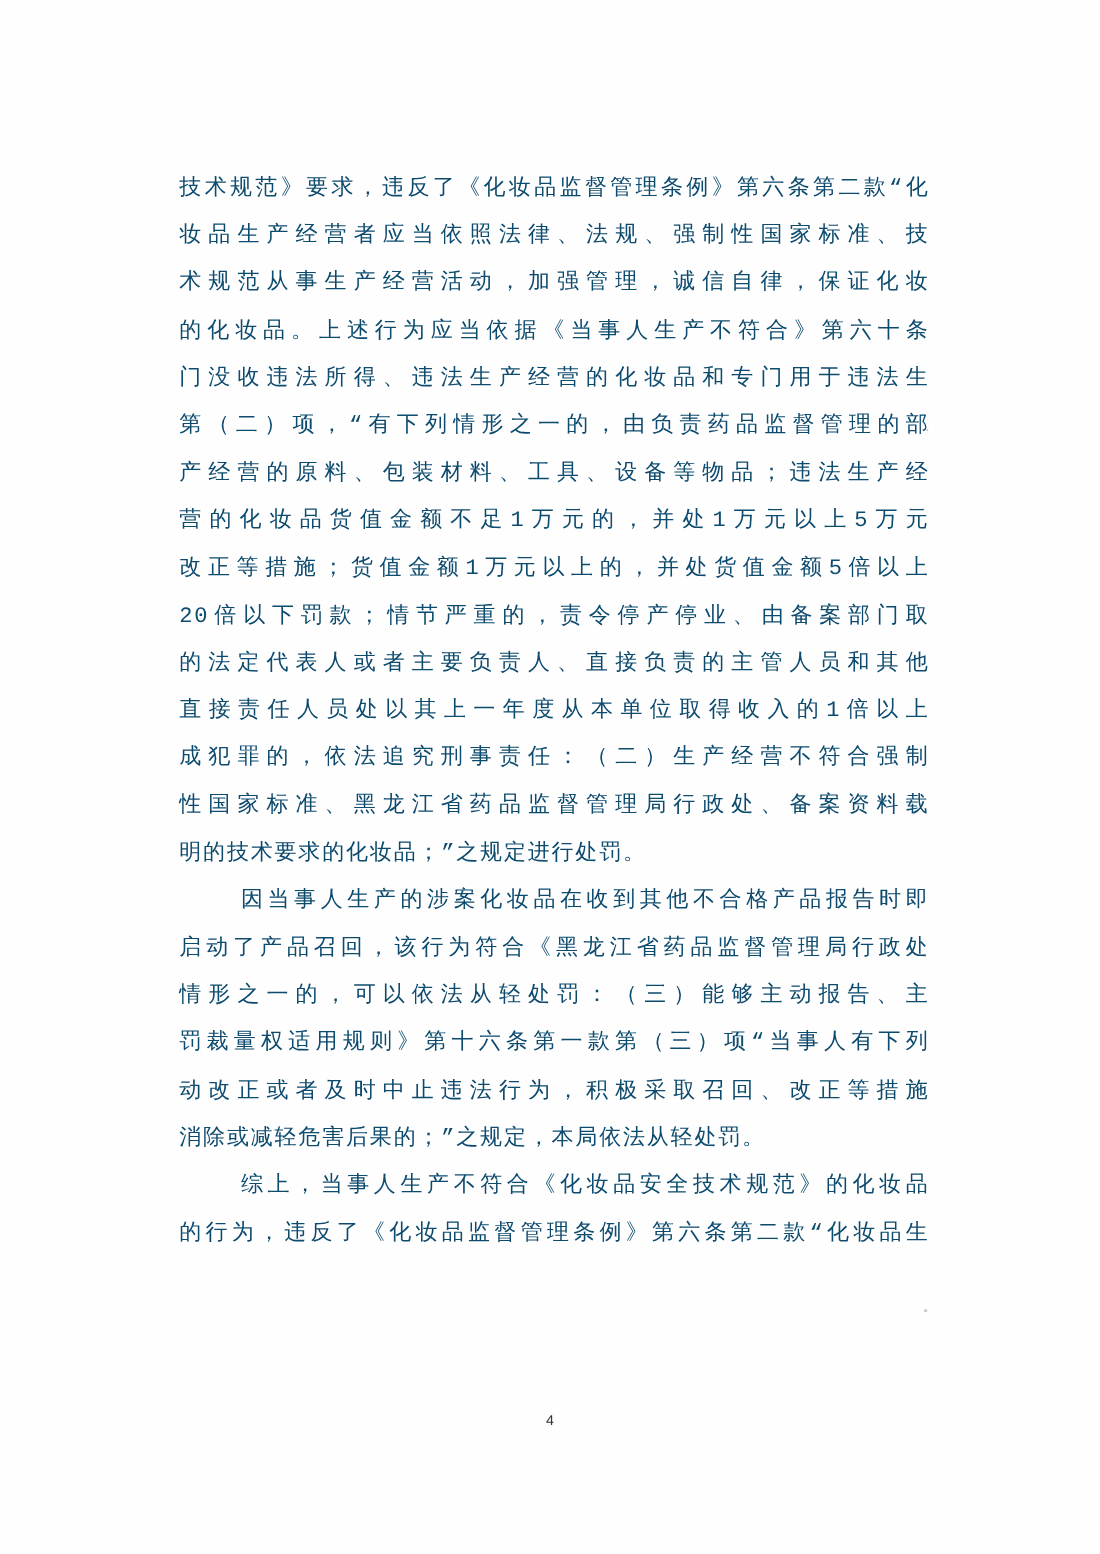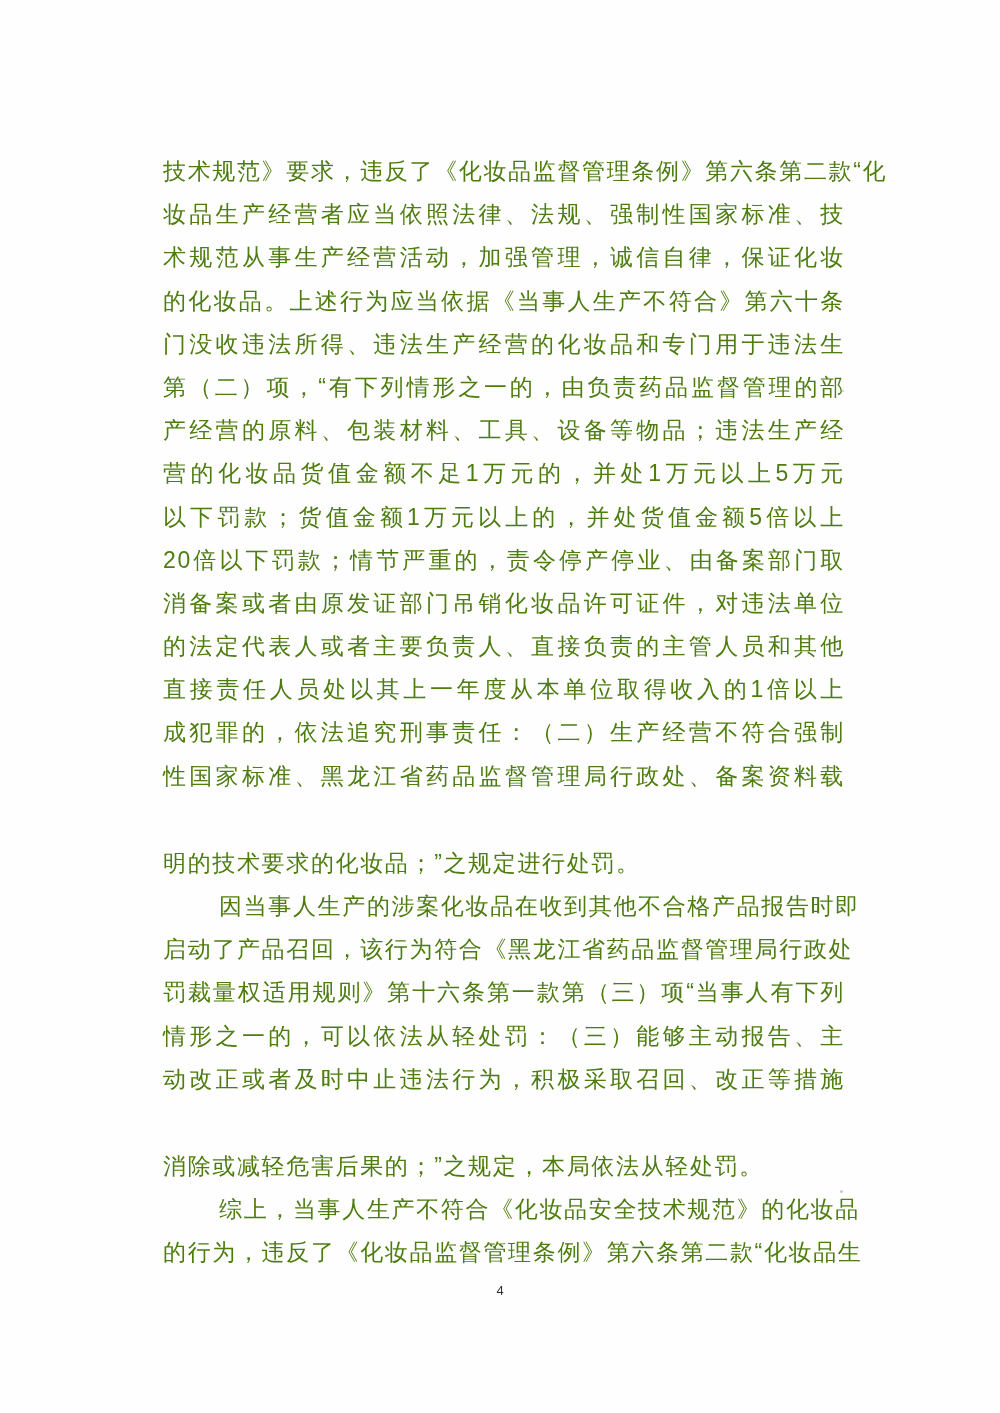--- a/index.html
+++ b/index.html
@@ -19,36 +19,35 @@
       left: 0; top: 0;
       width: 1000px;
       height: 1413px;
       background: #fefefe;
     }
     .body-text {
       position: absolute;
       left: 163px;
       top: 150px;
       width: 682px;
-      font-family: Liberation Sans, sans-serif;
-      color: #4d7c0f;
-      font-size: 23px;
+      font-family: Liberation Mono, monospace;
+      color: #0c4a6e;
+      font-size: 20px;
       letter-spacing: 1.65px;
       line-height: 43.2px;
     }
     .line {
       display: block;
       white-space: nowrap;
       height: 43.2px;
       text-align: justify;
       text-align-last: justify;
     }
     .line.last {
       text-align-last: left;
-      margin-top: 44px;
     }
     .line.indent {
       padding-left: 56px;
     }
     .page-number {
       position: absolute;
       left: 0;
       width: 1000px;
       top: 1283px;
       text-align: center;
@@ -72,35 +71,34 @@
 
     <div>
       <span class="line">技术规范》要求，违反了《化妆品监督管理条例》第六条第二款“化</span>
       <span class="line">妆品生产经营者应当依照法律、法规、强制性国家标准、技</span>
       <span class="line">术规范从事生产经营活动，加强管理，诚信自律，保证化妆</span>
       <span class="line">的化妆品。上述行为应当依据《当事人生产不符合》第六十条</span>
       <span class="line">门没收违法所得、违法生产经营的化妆品和专门用于违法生</span>
       <span class="line">第（二）项，“有下列情形之一的，由负责药品监督管理的部</span>
       <span class="line">产经营的原料、包装材料、工具、设备等物品；违法生产经</span>
       <span class="line">营的化妆品货值金额不足1万元的，并处1万元以上5万元</span>
-      <span class="line">以下罚款；货值金额1万元以上的，并处货值金额5倍以上</span>
+      <span class="line">改正等措施；货值金额1万元以上的，并处货值金额5倍以上</span>
       <span class="line">20倍以下罚款；情节严重的，责令停产停业、由备案部门取</span>
-      <span class="line">消备案或者由原发证部门吊销化妆品许可证件，对违法单位</span>
       <span class="line">的法定代表人或者主要负责人、直接负责的主管人员和其他</span>
       <span class="line">直接责任人员处以其上一年度从本单位取得收入的1倍以上</span>
       <span class="line">成犯罪的，依法追究刑事责任：（二）生产经营不符合强制</span>
       <span class="line">性国家标准、黑龙江省药品监督管理局行政处、备案资料载</span>
       <span class="line last">明的技术要求的化妆品；”之规定进行处罚。</span>
     </div>
 
     <div>
       <span class="line indent">因当事人生产的涉案化妆品在收到其他不合格产品报告时即</span>
       <span class="line">启动了产品召回，该行为符合《黑龙江省药品监督管理局行政处</span>
+      <span class="line">情形之一的，可以依法从轻处罚：（三）能够主动报告、主</span>
       <span class="line">罚裁量权适用规则》第十六条第一款第（三）项“当事人有下列</span>
-      <span class="line">情形之一的，可以依法从轻处罚：（三）能够主动报告、主</span>
       <span class="line">动改正或者及时中止违法行为，积极采取召回、改正等措施</span>
       <span class="line last">消除或减轻危害后果的；”之规定，本局依法从轻处罚。</span>
     </div>
 
     <div>
       <span class="line indent">综上，当事人生产不符合《化妆品安全技术规范》的化妆品</span>
       <span class="line">的行为，违反了《化妆品监督管理条例》第六条第二款“化妆品生</span>
     </div>
 
   </div>

